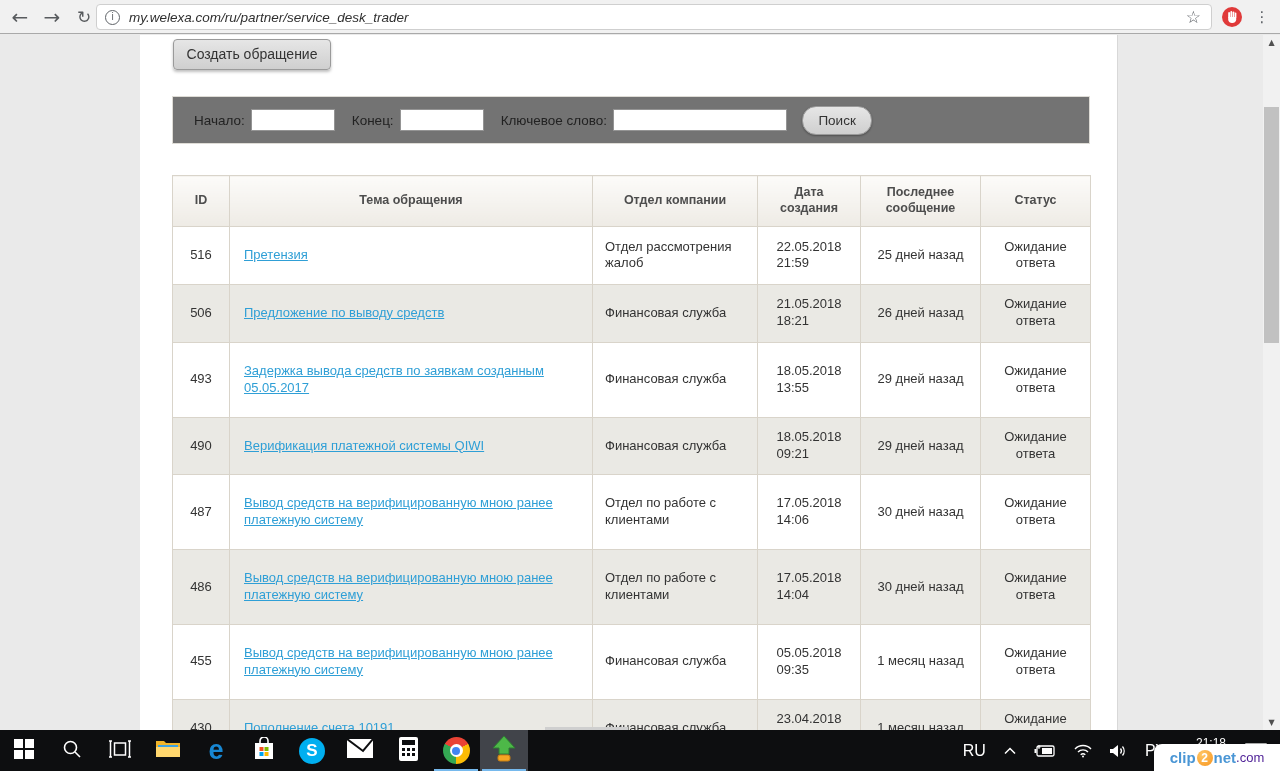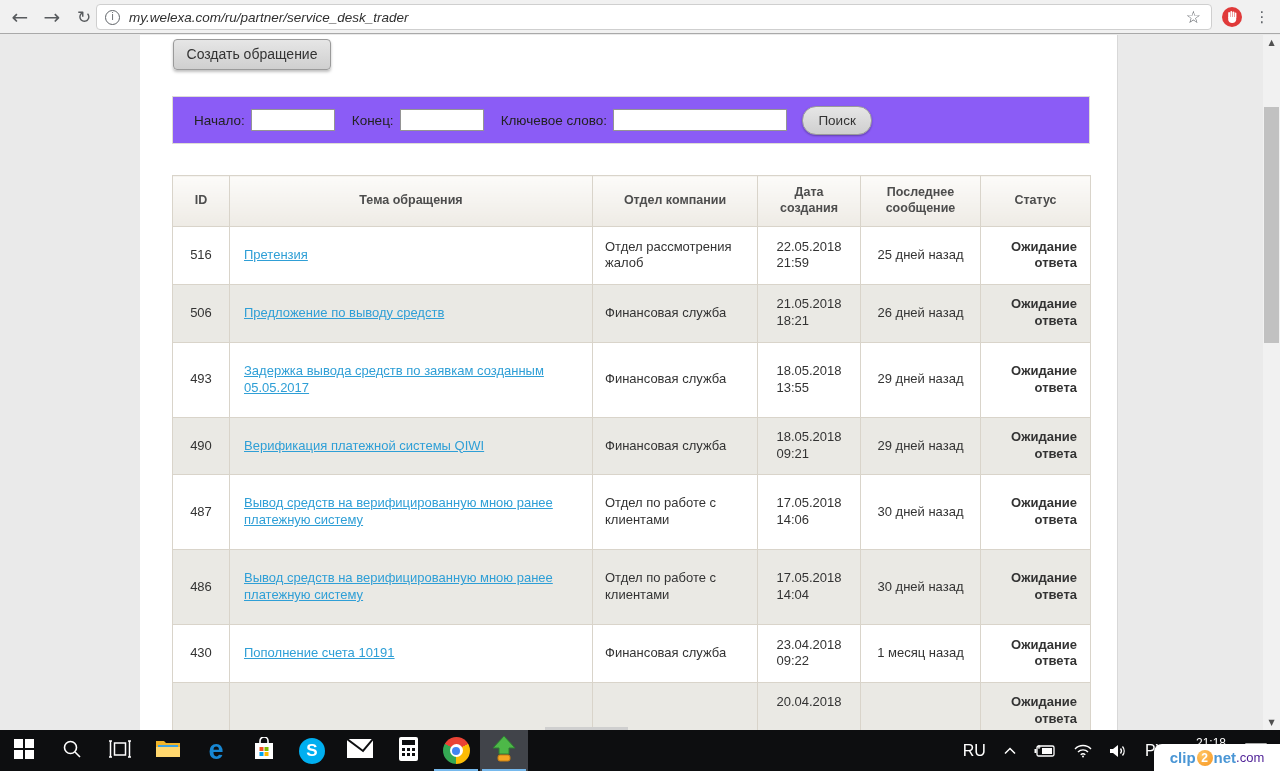--- a/index.html
+++ b/index.html
@@ -38,21 +38,21 @@
   .content { position:absolute; left:140px; top:0; width:978px; height:695px;
              background:#ffffff; border-right:1px solid #d8d8d8; }
 
   .tab-btn { position:absolute; top:4px; height:31px; background:linear-gradient(#e6e6e6,#cfcfcf);
              border:1px solid #9a9a9a; border-radius:4px; box-shadow:0 2px 3px rgba(0,0,0,0.25);
              font-size:14px; color:#333; text-align:center; line-height:29px; cursor:pointer; }
   .tab-create  { left:33px;  width:158px; }
   .tab-archive { left:277px; width:180px; }
 
   .filter-panel { position:absolute; left:32px; top:61px; width:918px; height:48px;
-                  background:#8b5cf6; border:1px solid #dedcd6;
+                  background:#737373; border:1px solid #dedcd6;
                   display:flex; align-items:center; }
   .filter-panel label { font-size:13.5px; color:#222; }
   .lbl-start { margin-left:21px; }
   .lbl-end { margin-left:17px; }
   .lbl-keyword { margin-left:17px; }
   .filter-panel input { height:22px; border:1px solid #949494; background:#fff;
                         margin-left:6px; font-size:13px; padding:0 4px;
                         font-family:"Liberation Sans",sans-serif; }
   .inp-small { width:84px; }
   .inp-keyword { width:174px; }
@@ -77,21 +77,21 @@
   .tickets tbody tr { height:54px; background:#ffffff; }
   .tickets tbody tr:nth-child(even) { background:#eae9e4; }
   .tickets td { font-size:13px; color:#333; line-height:1.3; }
   .td-id { text-align:center; }
   .td-topic { text-align:left; padding:20px 14px; }
   .td-topic a { color:#2f9fd6; text-decoration:underline; cursor:pointer; }
   .td-dept { text-align:left; padding:6px 12px; }
   .td-date { text-align:center; }
   .td-date .dt { display:inline-block; text-align:left; }
   .td-last { text-align:center; }
-  .td-status { text-align:right; padding:6px 13px;font-weight:bold; }
+  .td-status { text-align:center; padding:6px 13px; }
   tr.row-clipped td { vertical-align:top; padding-top:11px; }
   tr.row-clipped { background:#eae9e4 !important; }
 
   
   .scrollbar { position:absolute; right:0; top:0; width:17px; height:695px; background:#f1f1f1; }
   .sb-arrow { position:absolute; left:0; width:17px; height:15px; color:#505050;
               font-size:8px; text-align:center; line-height:15px; cursor:pointer;
               font-family:"DejaVu Sans",sans-serif; }
   .sb-up { top:0; }
   .sb-down { bottom:0; }
@@ -243,20 +243,28 @@
           </tr>
           <tr>
             <td class="td-id">486</td>
             <td class="td-topic"><a>Вывод средств на верифицированную мною ранее платежную систему</a></td>
             <td class="td-dept">Отдел по работе с клиентами</td>
             <td class="td-date"><span class="dt"><span>17.05.2018</span><br><span>14:04</span></span></td>
             <td class="td-last">30 дней назад</td>
             <td class="td-status">Ожидание ответа</td>
           </tr>
           <tr>
+            <td class="td-id">455</td>
+            <td class="td-topic"><a>Вывод средств на верифицированную мною ранее платежную систему</a></td>
+            <td class="td-dept">Финансовая служба</td>
+            <td class="td-date"><span class="dt"><span>05.05.2018</span><br><span>09:35</span></span></td>
+            <td class="td-last">1 месяц назад</td>
+            <td class="td-status">Ожидание ответа</td>
+          </tr>
+          <tr>
             <td class="td-id">430</td>
             <td class="td-topic"><a>Пополнение счета 10191</a></td>
             <td class="td-dept">Финансовая служба</td>
             <td class="td-date"><span class="dt"><span>23.04.2018</span><br><span>09:22</span></span></td>
             <td class="td-last">1 месяц назад</td>
             <td class="td-status">Ожидание ответа</td>
           </tr>
           <tr class="row-clipped">
             <td class="td-id"></td>
             <td class="td-topic"><a></a></td>

